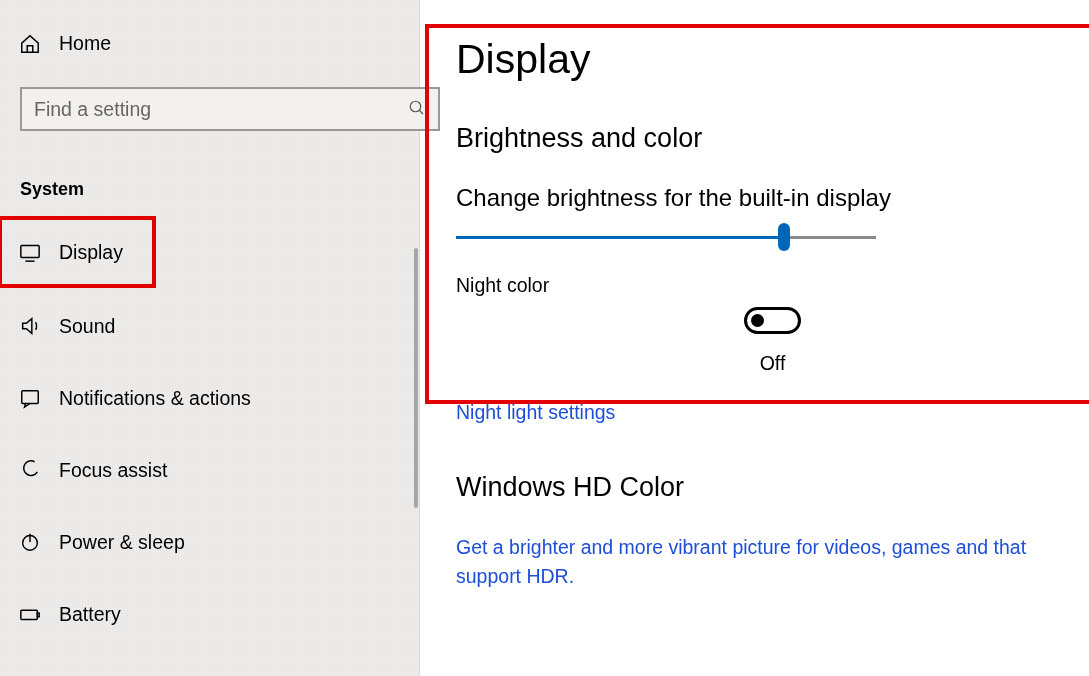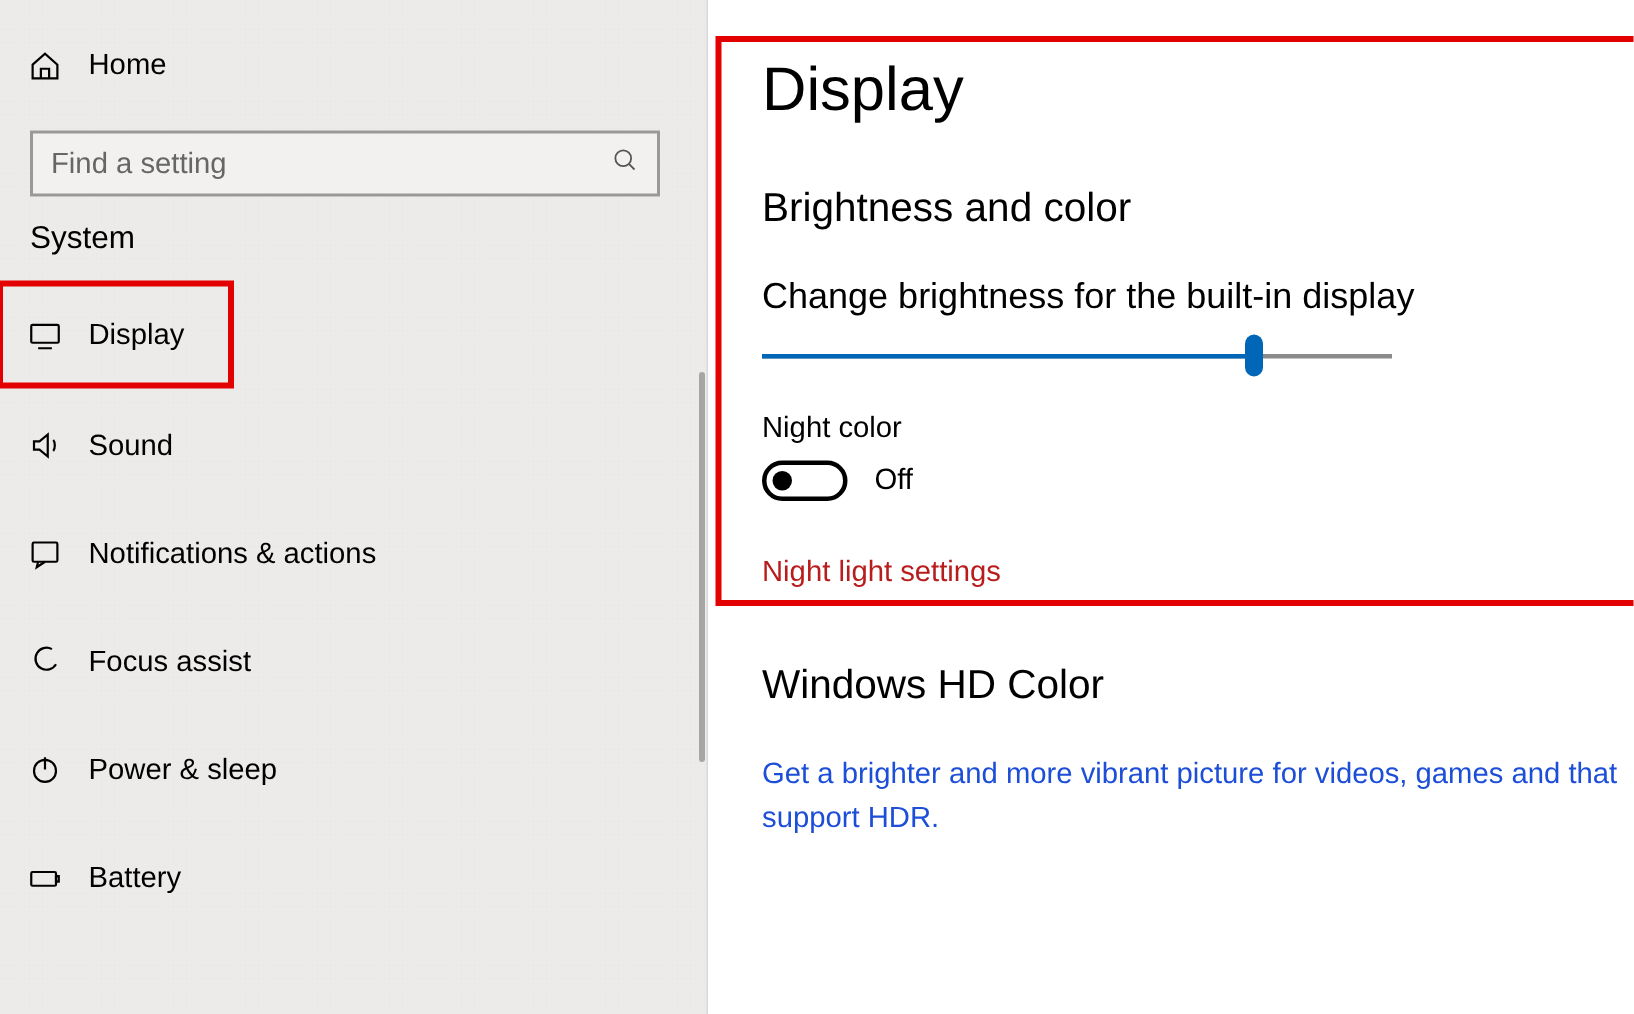--- a/index.html
+++ b/index.html
@@ -7,21 +7,21 @@
       font-family: "Segoe UI", -apple-system, sans-serif;
       font-size: 15px;
       color: #000;
       background: #fff;
       width: 1089px;
       height: 676px;
       overflow: hidden;
       display: flex;
     }
     .sidebar {
-      width: 472px;
+      width: 420px;
       height: 100%;
       background: #ecebea;
       background-image: radial-gradient(#e4e3e2 0.5px, transparent 0.5px);
       background-size: 3px 3px;
       padding: 18px 0 0 0;
       border-right: 1px solid #d9d9d9;
       position: relative;
     }
     .home-row {
       display: flex;
@@ -51,23 +51,23 @@
       border: none;
       background: transparent;
       outline: none;
       font-size: 19.5px;
       font-family: inherit;
       color: #666;
     }
     .search-box input::placeholder { color: #666; }
     .search-icon svg { width: 18px; height: 18px; }
     .category-label {
-      font-weight: 400;
-      font-size: 21px;
-      padding: 16px 0 18px 20px;
+      font-weight: 700;
+      font-size: 18px;
+      padding: 48px 0 18px 20px;
     }
     .nav-list { position: relative; }
     .nav-item {
       display: flex;
       align-items: center;
       padding: 0 0 0 19px;
       height: 72px;
       cursor: pointer;
       font-size: 19.5px;
     }
@@ -145,41 +145,42 @@
       transform: translateX(-50%);
       width: 12px;
       height: 28px;
       border-radius: 6px;
       background: #0067b8;
     }
     .toggle-row {
       display: flex;
       align-items: center;
       gap: 18px;
-      margin-bottom: 36px;
+      margin-bottom: 26px;
+      flex-direction: column;
     }
     .toggle {
       width: 57px;
       height: 27px;
       border: 3px solid #000;
       border-radius: 14px;
       display: flex;
       align-items: center;
       padding: 0 4px;
       cursor: pointer;
     }
     .toggle-knob {
       width: 13px;
       height: 13px;
       border-radius: 50%;
       background: #000;
     }
     .toggle-state { font-size: 19.5px; }
     .link {
-      color: #b91c1c;
+      color: #1d4ed8;
       font-size: 19.5px;
       cursor: pointer;
       margin-bottom: 48px;
       display: inline-block;
     }
     .body-text {
       font-size: 19.5px;
       color: #1d4ed8;
       line-height: 1.5;
       margin-bottom: 10px;

